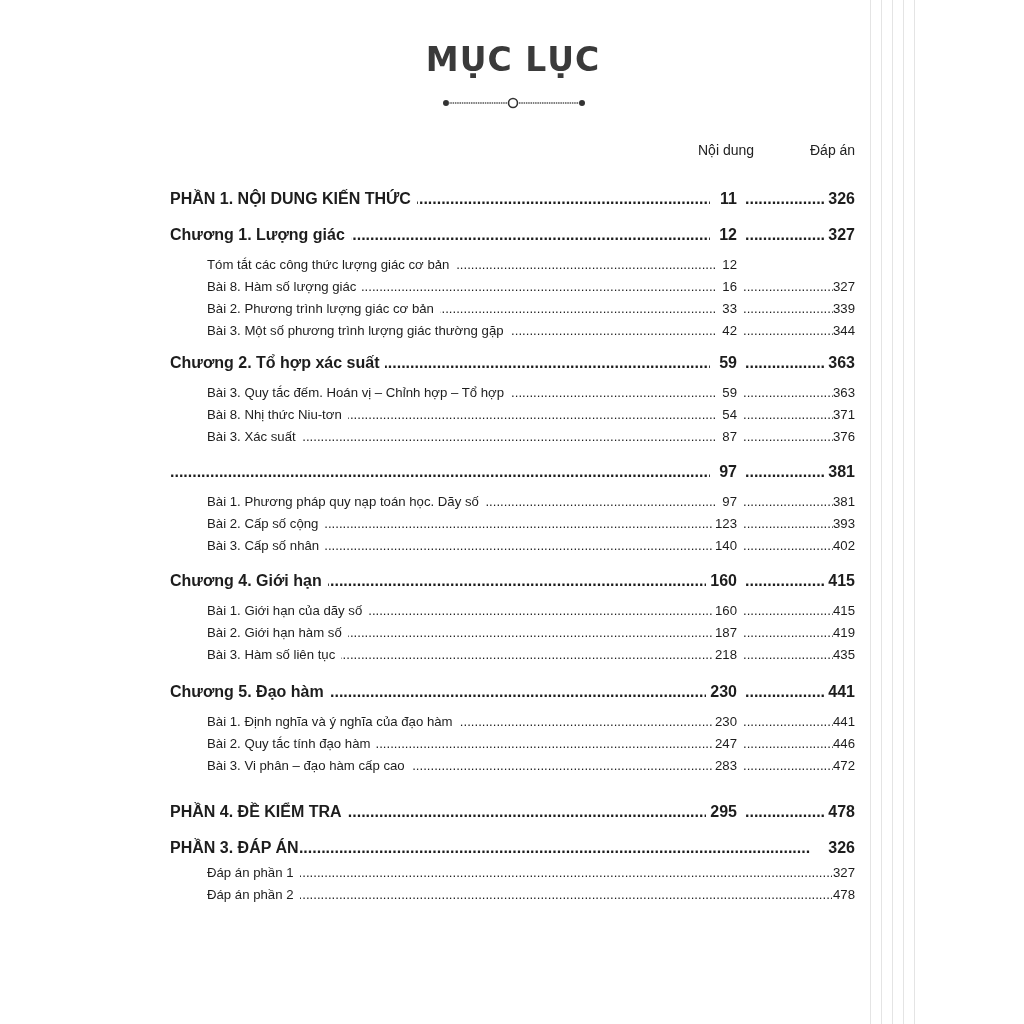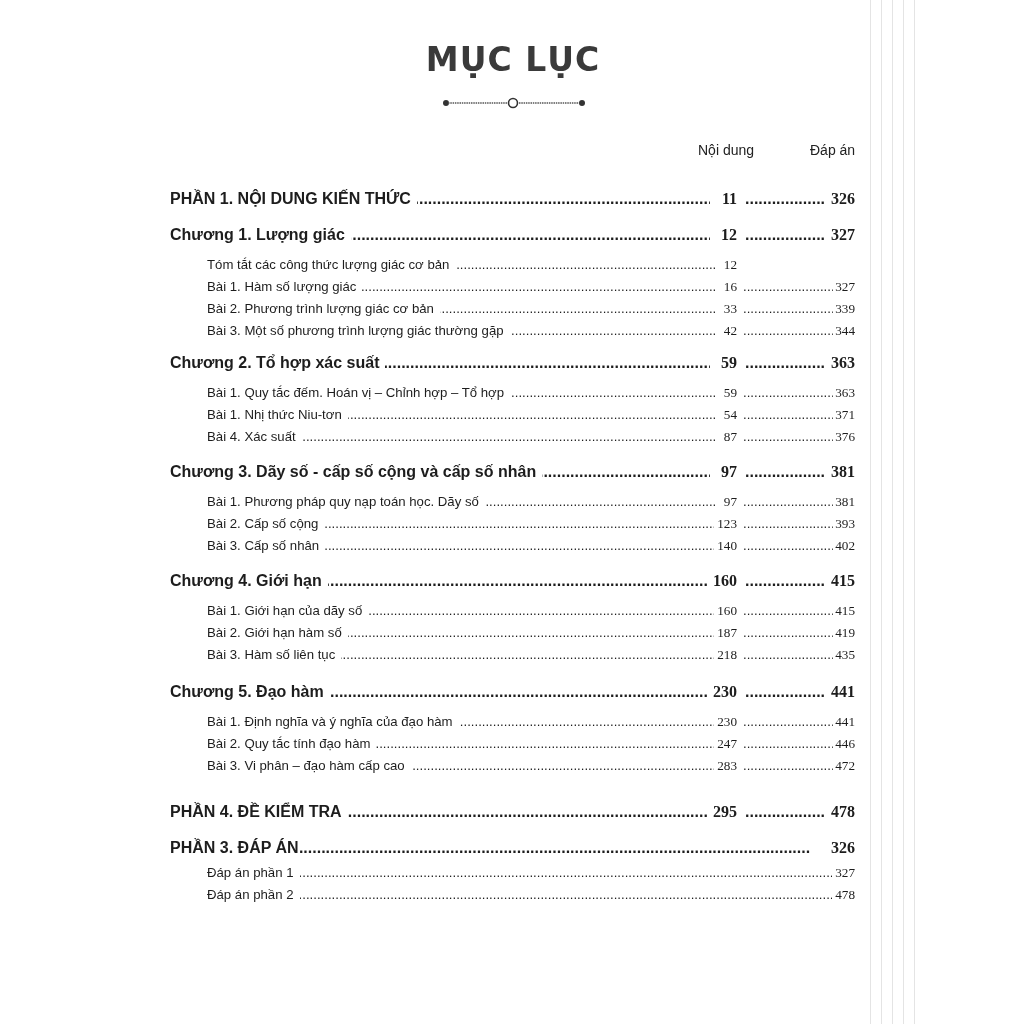--- a/index.html
+++ b/index.html
@@ -14,21 +14,21 @@
       font-weight: bold; font-size: 33px; letter-spacing: 1px; color: #3a3a3a;
     }
     .ornament { position: absolute; left: 442px; top: 96px; width: 144px; height: 14px; }
     .col-head { position: absolute; top: 142px; font-size: 14px; color: #222; }
     .row { position: absolute; left: 0; width: 1024px; height: 20px; }
     .row .label { position: absolute; white-space: nowrap; background: #fff; padding-right: 6px; z-index: 2; }
     .row .lead1, .row .lead2 {
       position: absolute; overflow: hidden; white-space: nowrap; z-index: 1;
       letter-spacing: 0px;
     }
-    .row .p1, .row .p2 { position: absolute; text-align: center; white-space: nowrap; background:#fff; z-index:2;font-family:Liberation Serif, serif; }
+    .row .p1, .row .p2 { position: absolute; text-align: center; white-space: nowrap; background:#fff; z-index:2; }
     .main { font-weight: bold; font-size: 16px; }
     .main .label { left: 170px; }
     .main .lead1 { left: 170px; width: 540px; text-align: right; }
     .main .p1 { right: 287px; padding-left: 4px; }
     .main .lead2 { left: 745px; width: 80px; text-align: right; }
     .main .p2 { right: 169px; padding-left: 4px; }
     .sub { font-size: 13.2px; }
     .sub .label { left: 207px; }
     .sub .lead1 { left: 207px; width: 510px; text-align: right; }
     .sub .p1 { right: 287px; padding-left: 3px; }
@@ -70,21 +70,21 @@
     <span class="lead2">...........................................................................................................................................................................................................</span>
     <span class="p2">327</span>
   </div>
   <div class="row sub" style="top:257px;">
     <span class="lead1">...........................................................................................................................................................................................................</span>
     <span class="label">Tóm tắt các công thức lượng giác cơ bản</span>
     <span class="p1">12</span>
   </div>
   <div class="row sub" style="top:279px;">
     <span class="lead1">...........................................................................................................................................................................................................</span>
-    <span class="label">Bài 1. Hàm số lượng giác</span>
+    <span class="label">Bài 8. Hàm số lượng giác</span>
     <span class="p1">16</span>
     <span class="lead2">...........................................................................................................................................................................................................</span>
     <span class="p2">327</span>
   </div>
   <div class="row sub" style="top:301px;">
     <span class="lead1">...........................................................................................................................................................................................................</span>
     <span class="label">Bài 2. Phương trình lượng giác cơ bản</span>
     <span class="p1">33</span>
     <span class="lead2">...........................................................................................................................................................................................................</span>
     <span class="p2">339</span>
@@ -99,43 +99,42 @@
 
   <div class="row main" style="top:354px;">
     <span class="lead1">...........................................................................................................................................................................................................</span>
     <span class="label">Chương 2. Tổ hợp xác suất</span>
     <span class="p1">59</span>
     <span class="lead2">...........................................................................................................................................................................................................</span>
     <span class="p2">363</span>
   </div>
   <div class="row sub" style="top:385px;">
     <span class="lead1">...........................................................................................................................................................................................................</span>
-    <span class="label">Bài 1. Quy tắc đếm. Hoán vị – Chỉnh hợp – Tổ hợp</span>
+    <span class="label">Bài 3. Quy tắc đếm. Hoán vị – Chỉnh hợp – Tổ hợp</span>
     <span class="p1">59</span>
     <span class="lead2">...........................................................................................................................................................................................................</span>
     <span class="p2">363</span>
   </div>
   <div class="row sub" style="top:407px;">
     <span class="lead1">...........................................................................................................................................................................................................</span>
-    <span class="label">Bài 1. Nhị thức Niu-tơn</span>
+    <span class="label">Bài 8. Nhị thức Niu-tơn</span>
     <span class="p1">54</span>
     <span class="lead2">...........................................................................................................................................................................................................</span>
     <span class="p2">371</span>
   </div>
   <div class="row sub" style="top:429px;">
     <span class="lead1">...........................................................................................................................................................................................................</span>
-    <span class="label">Bài 4. Xác suất</span>
+    <span class="label">Bài 3. Xác suất</span>
     <span class="p1">87</span>
     <span class="lead2">...........................................................................................................................................................................................................</span>
     <span class="p2">376</span>
   </div>
 
   <div class="row main" style="top:463px;">
     <span class="lead1">...........................................................................................................................................................................................................</span>
-    <span class="label">Chương 3. Dãy số - cấp số cộng và cấp số nhân</span>
     <span class="p1">97</span>
     <span class="lead2">...........................................................................................................................................................................................................</span>
     <span class="p2">381</span>
   </div>
   <div class="row sub" style="top:494px;">
     <span class="lead1">...........................................................................................................................................................................................................</span>
     <span class="label">Bài 1. Phương pháp quy nạp toán học. Dãy số</span>
     <span class="p1">97</span>
     <span class="lead2">...........................................................................................................................................................................................................</span>
     <span class="p2">381</span>

